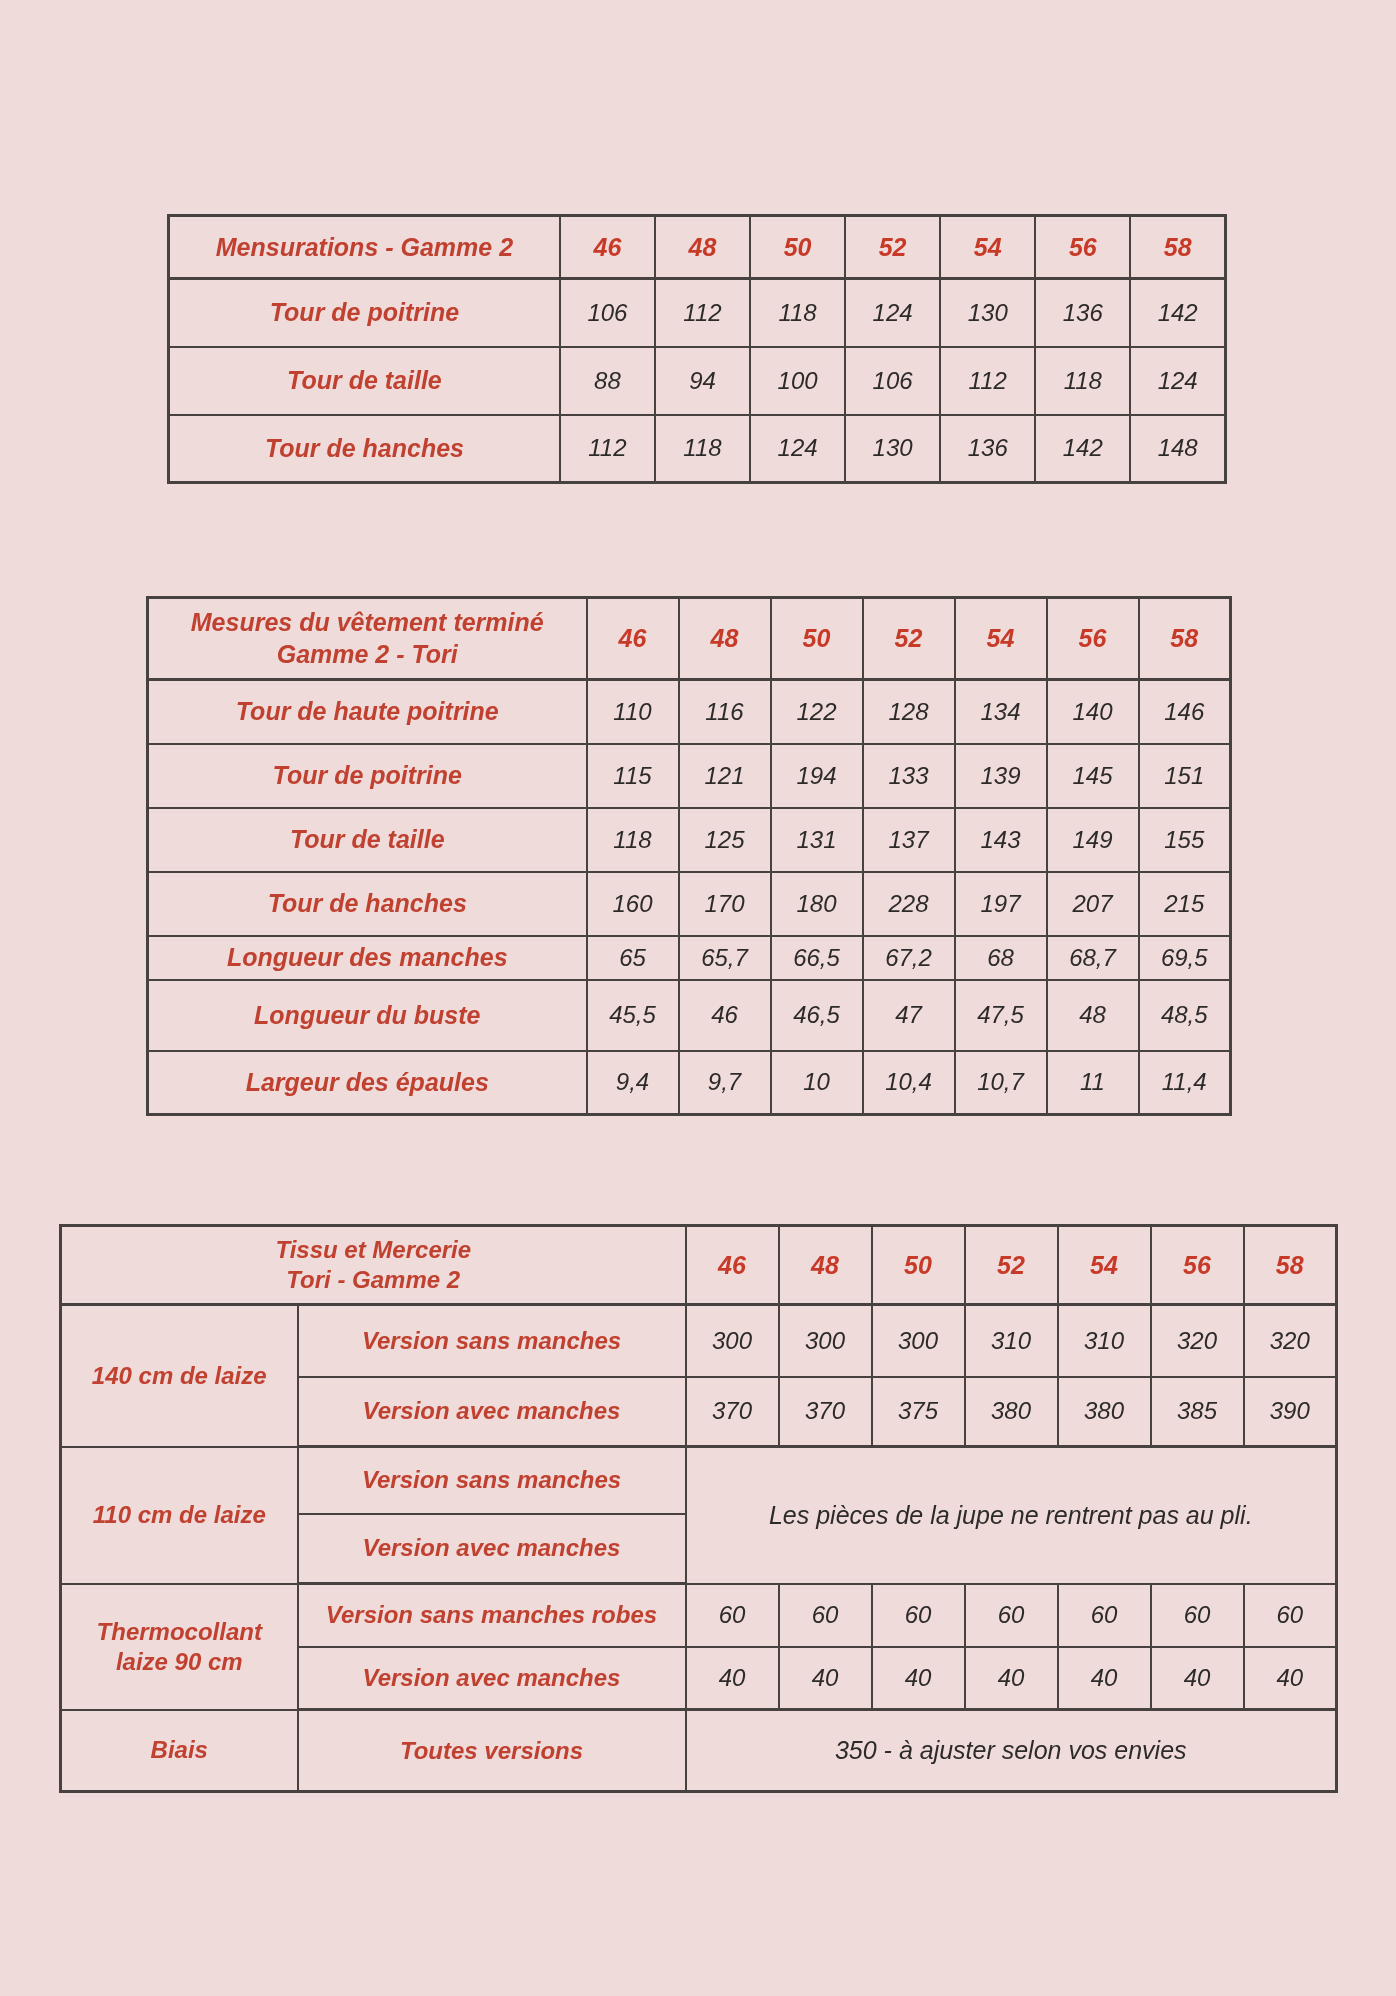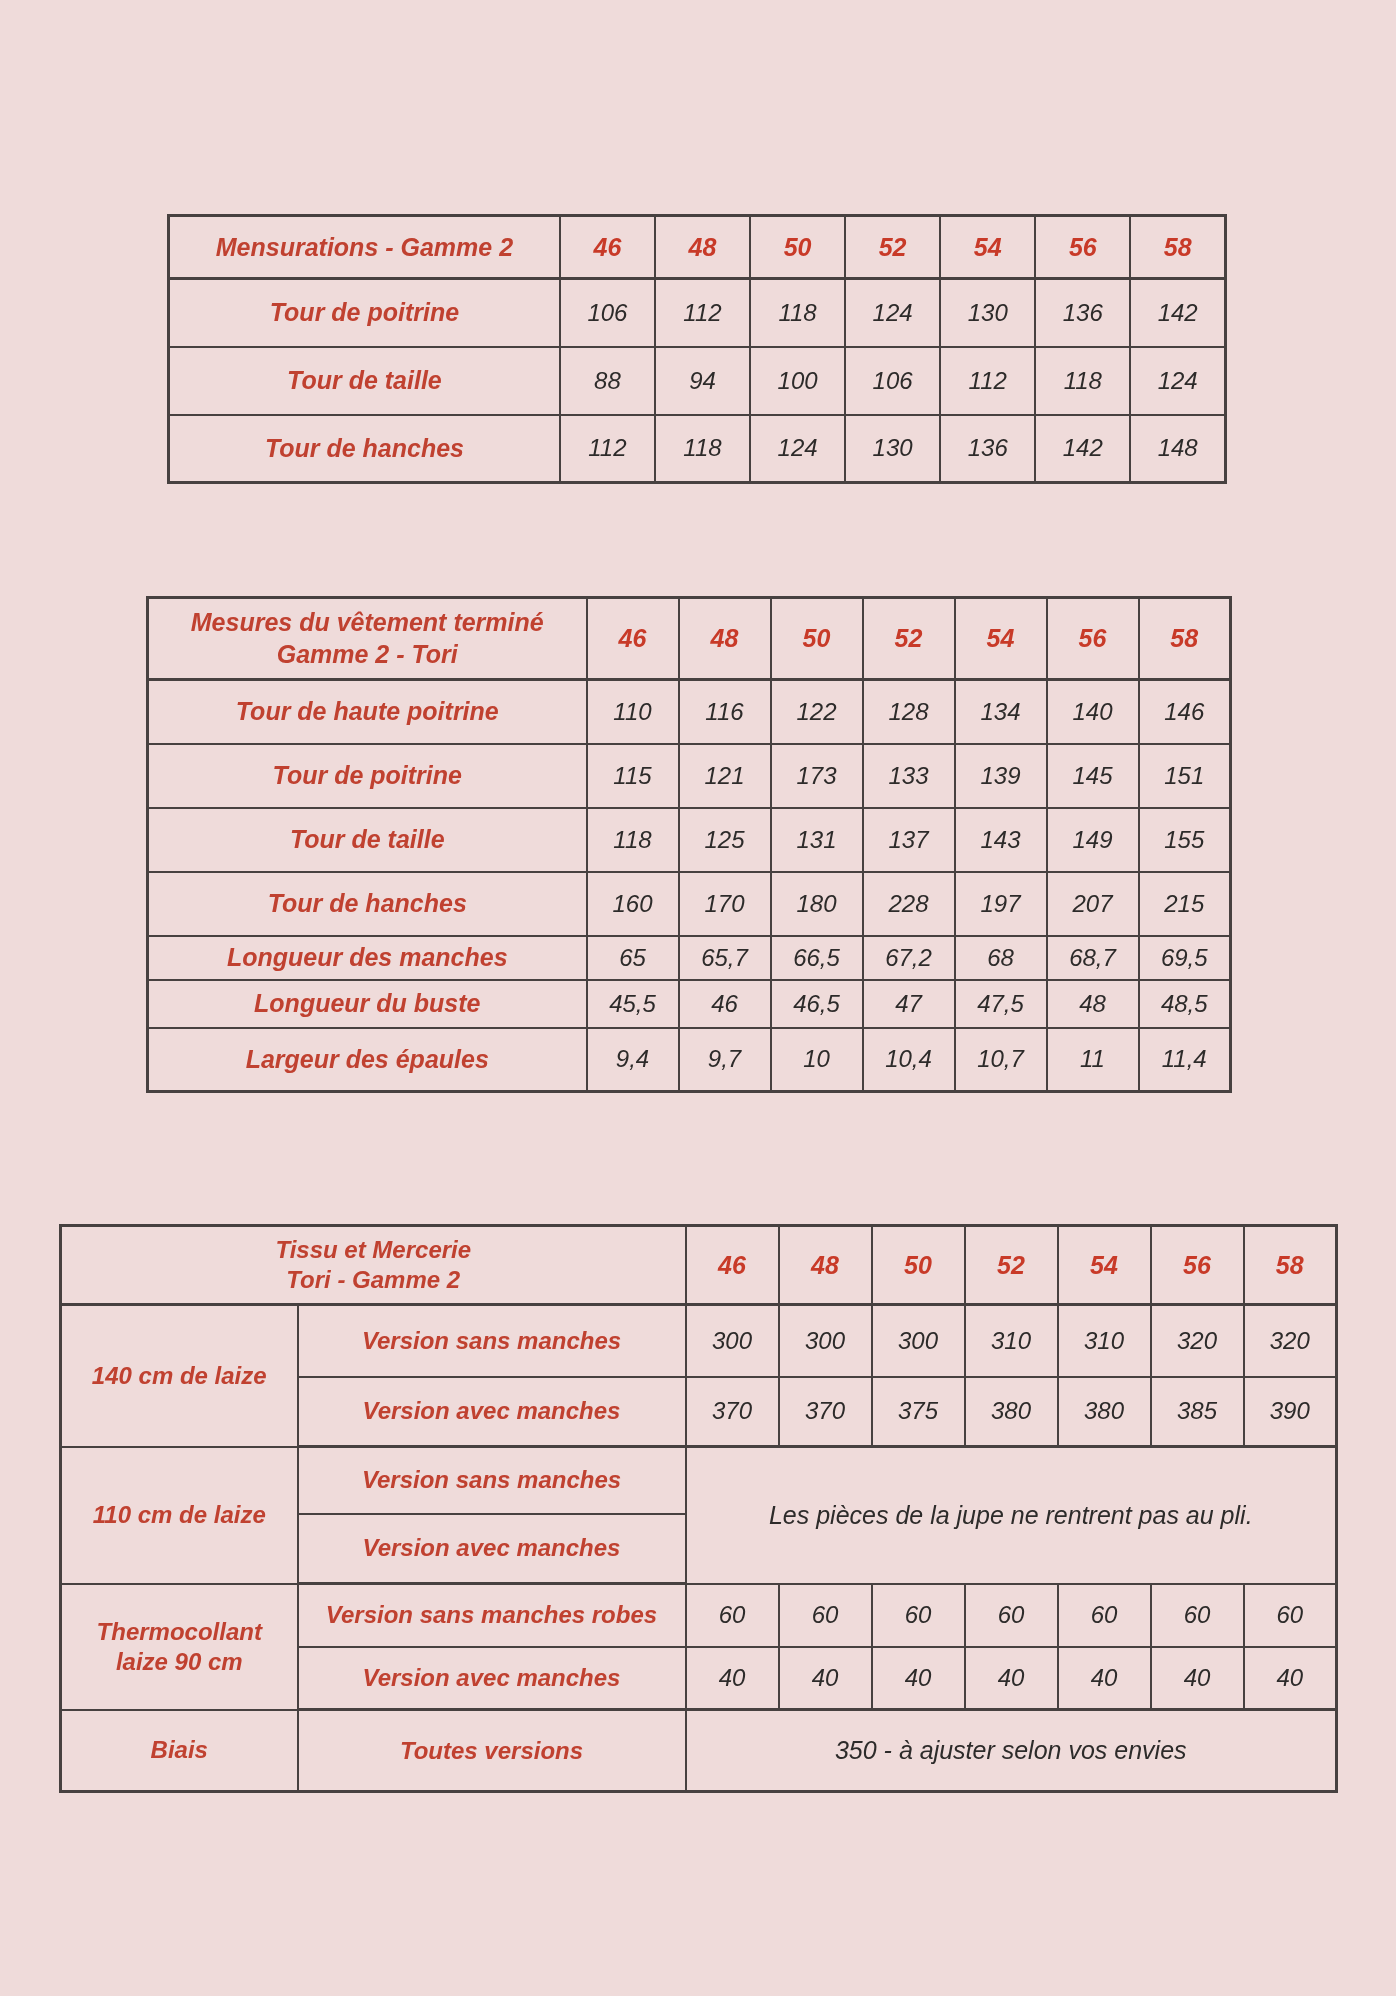--- a/index.html
+++ b/index.html
@@ -117,21 +117,21 @@
       <td class="num">122</td>
       <td class="num">128</td>
       <td class="num">134</td>
       <td class="num">140</td>
       <td class="num">146</td>
     </tr>
     <tr style="height:64px">
       <td class="red lbl">Tour de poitrine</td>
       <td class="num">115</td>
       <td class="num">121</td>
-      <td class="num">173</td>
+      <td class="num">194</td>
       <td class="num">133</td>
       <td class="num">139</td>
       <td class="num">145</td>
       <td class="num">151</td>
     </tr>
     <tr style="height:64px">
       <td class="red lbl">Tour de taille</td>
       <td class="num">118</td>
       <td class="num">125</td>
       <td class="num">131</td>
@@ -153,21 +153,21 @@
     <tr style="height:44px">
       <td class="red lbl">Longueur des manches</td>
       <td class="num">65</td>
       <td class="num">65,7</td>
       <td class="num">66,5</td>
       <td class="num">67,2</td>
       <td class="num">68</td>
       <td class="num">68,7</td>
       <td class="num">69,5</td>
     </tr>
-    <tr style="height:48px">
+    <tr style="height:71px">
       <td class="red lbl">Longueur du buste</td>
       <td class="num">45,5</td>
       <td class="num">46</td>
       <td class="num">46,5</td>
       <td class="num">47</td>
       <td class="num">47,5</td>
       <td class="num">48</td>
       <td class="num">48,5</td>
     </tr>
     <tr style="height:64px">

